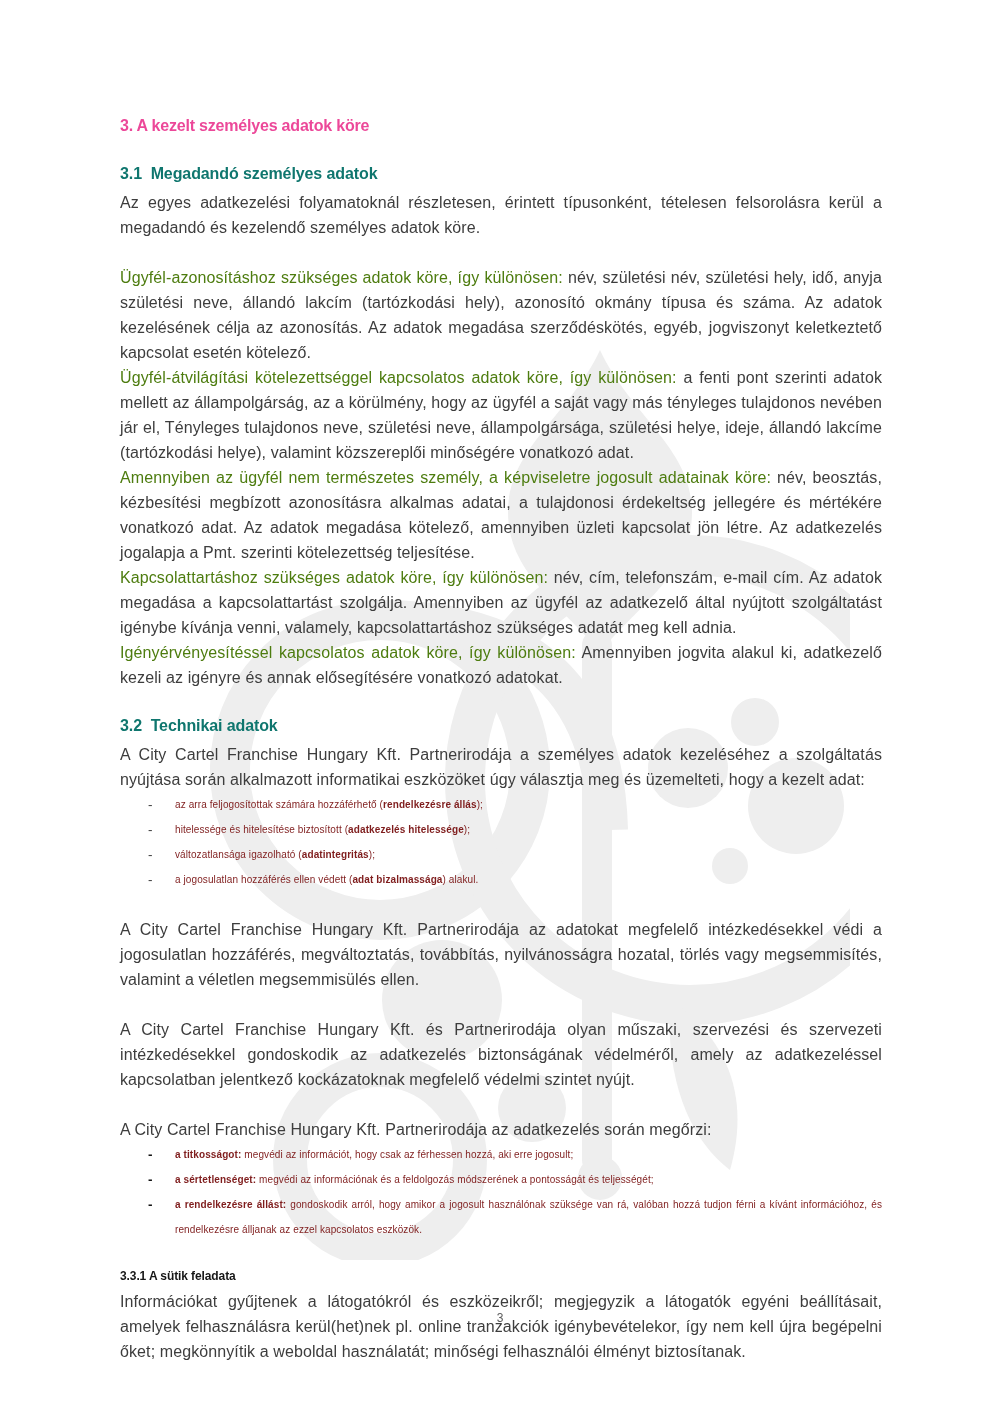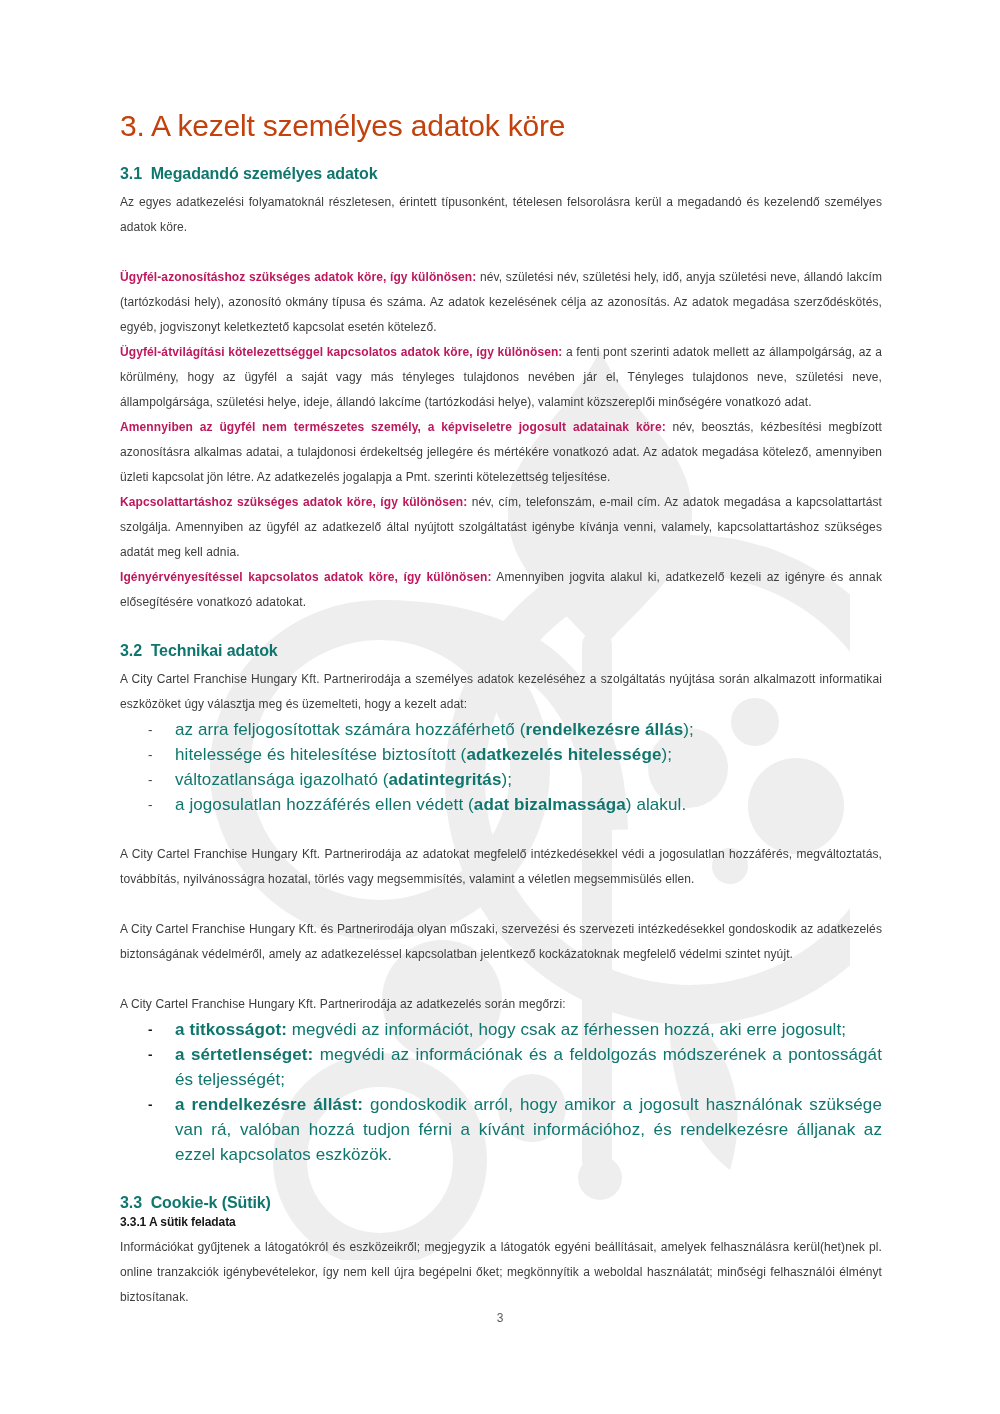--- a/index.html
+++ b/index.html
@@ -11,48 +11,48 @@
     overflow:hidden;
   }
   .watermark{
     position:absolute;left:130px;top:300px;
     z-index:0;pointer-events:none;
   }
   .content{
     position:absolute;left:120px;top:112px;width:762px;z-index:1;
   }
   h1{
-    font-size:30px;line-height:28px;font-weight:400;
-    color:#c2410c;margin:0 0 24px 0;letter-spacing:-0.2px;
+    font-size:16px;line-height:28px;font-weight:700;
+    color:#ec4899;margin:0 0 24px 0;letter-spacing:-0.2px;
   }
   h2{
     font-size:16px;line-height:19px;font-weight:800;
     color:#0f766e;margin:0 0 7px 0;white-space:pre-wrap;letter-spacing:-0.1px;
   }
   h3{
     font-size:12px;line-height:17px;font-weight:800;
     color:#161616;margin:2px 0 4px 0;letter-spacing:-0.1px;
   }
   .sect{margin-top:26px;}
   .sect.first{margin-top:0;}
   .body-text{
-    font-size:12px;line-height:25px;color:#3d3d3d;
+    font-size:16px;line-height:25px;color:#3d3d3d;
     text-align:justify;margin:0;letter-spacing:0.1px;font-weight:400;
   }
-  .body-text .lead{font-weight:700;color:#be185d;}
+  .body-text .lead{font-weight:400;color:#4d7c0f;}
   .intro{margin-bottom:25px;}
   .vgap{height:25px;}
   .bullet{display:flex;}
   .bullet .dash{
     flex:0 0 55px;box-sizing:border-box;padding-left:28px;
     font-size:13.5px;line-height:25px;color:#3d3d3d;
   }
   .bullet .dash.bold{font-weight:700;color:#141414;}
   .bullet .btxt{
-    flex:1;font-size:17px;line-height:25px;color:#0f766e;
+    flex:1;font-size:10px;line-height:25px;color:#7f1d1d;
     text-align:justify;letter-spacing:0.1px;
   }
   .pagenum{
     position:absolute;left:0;right:0;top:1311px;text-align:center;
     font-size:12px;color:#5a5a5a;z-index:1;
   }
 </style>
 </head>
 <body>
 
@@ -128,20 +128,19 @@
       <span class="dash bold">-</span>
       <span class="btxt"><b>a sértetlenséget:</b><span> megvédi az információnak és a feldolgozás módszerének a pontosságát és teljességét;</span></span>
     </div>
     <div class="bullet">
       <span class="dash bold">-</span>
       <span class="btxt"><b>a rendelkezésre állást:</b><span> gondoskodik arról, hogy amikor a jogosult használónak szüksége van rá, valóban hozzá tudjon férni a kívánt információhoz, és rendelkezésre álljanak az ezzel kapcsolatos eszközök.</span></span>
     </div>
   </section>
 
   <section class="sect">
-    <h2 style="margin-bottom:2px;">3.3  Cookie-k (Sütik)</h2>
     <h3>3.3.1 A sütik feladata</h3>
     <p class="body-text">Információkat gyűjtenek a látogatókról és eszközeikről; megjegyzik a látogatók egyéni beállításait, amelyek felhasználásra kerül(het)nek pl. online tranzakciók igénybevételekor, így nem kell újra begépelni őket; megkönnyítik a weboldal használatát; minőségi felhasználói élményt biztosítanak.</p>
   </section>
 
 </div>
 
 <div class="pagenum">3</div>
 
 </body></html>

